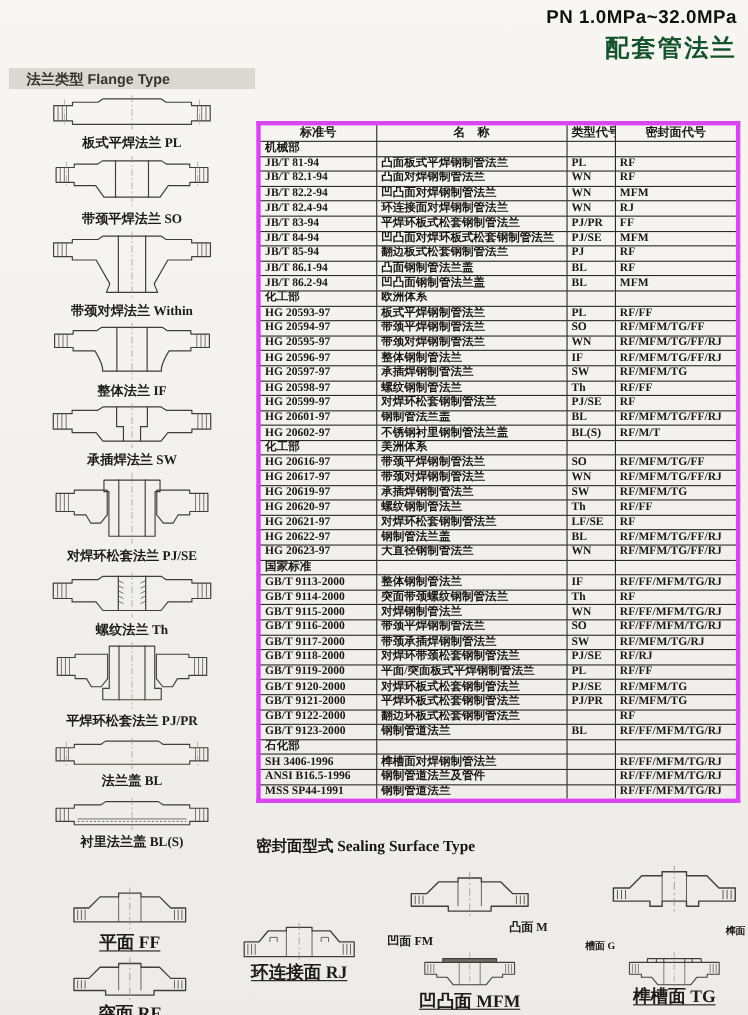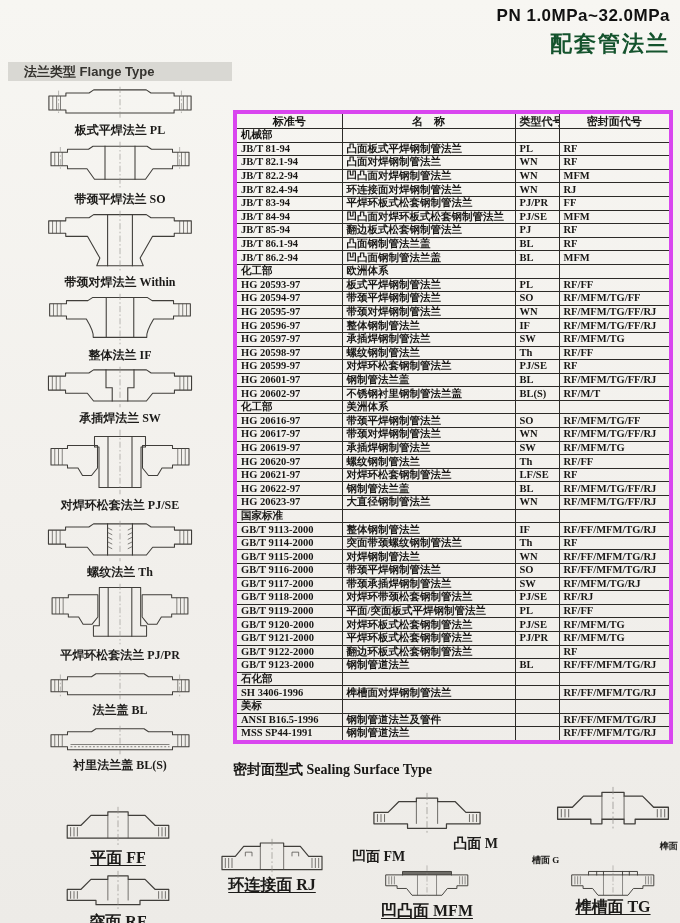--- a/index.html
+++ b/index.html
@@ -51,21 +51,21 @@
   td.al-r{text-align:left;padding-right:2px;}
   td.al-ind{padding-left:36px;}
   th.h-seal{text-align:left;padding-left:5px;}
 
   
   .seal-title{position:absolute;left:233px;top:761px;font-size:14px;font-weight:bold;color:#171614;}
   .bottom{position:absolute;left:0;top:780px;width:680px;height:143px;}
   .grp{position:absolute;}
   .slabel{font-size:16px;font-weight:bold;text-align:center;line-height:13px;}
   .slabel.u{text-decoration:underline;text-underline-offset:2px;}
-  .slabel.small{font-size:14px;}
+  .slabel.small{font-size:11px;}
   .slabel.tiny{font-size:9px;}
   .g1{left:48px;top:26px;width:140px;}
   .g1 .sdraw{margin-bottom:1px;}
   .g1 .slabel{margin-bottom:6px;}
   .g2{left:202px;top:58px;width:140px;}
   .g3{left:352px;top:12px;width:150px;height:128px;}
   .g4{left:538px;top:6px;width:150px;height:130px;}
   .abs{position:absolute;}
 
   [data-interactable]{cursor:default;}
@@ -464,26 +464,20 @@
             <td class="c-type" data-interactable="false"></td>
             <td class="c-seal" data-interactable="false"></td>
           </tr>
           <tr data-interactable="false">
             <td class="c-std" data-interactable="false">SH 3406-1996</td>
             <td class="c-name" data-interactable="false">榫槽面对焊钢制管法兰</td>
             <td class="c-type" data-interactable="false"></td>
             <td class="c-seal" data-interactable="false">RF/FF/MFM/TG/RJ</td>
           </tr>
           <tr data-interactable="false">
-            <td class="c-std" data-interactable="false">美标</td>
-            <td class="c-name" data-interactable="false"></td>
-            <td class="c-type" data-interactable="false"></td>
-            <td class="c-seal" data-interactable="false"></td>
-          </tr>
-          <tr data-interactable="false">
             <td class="c-std" data-interactable="false">ANSI B16.5-1996</td>
             <td class="c-name" data-interactable="false">钢制管道法兰及管件</td>
             <td class="c-type" data-interactable="false"></td>
             <td class="c-seal" data-interactable="false">RF/FF/MFM/TG/RJ</td>
           </tr>
           <tr data-interactable="false">
             <td class="c-std" data-interactable="false">MSS SP44-1991</td>
             <td class="c-name" data-interactable="false">钢制管道法兰</td>
             <td class="c-type" data-interactable="false"></td>
             <td class="c-seal" data-interactable="false">RF/FF/MFM/TG/RJ</td>

